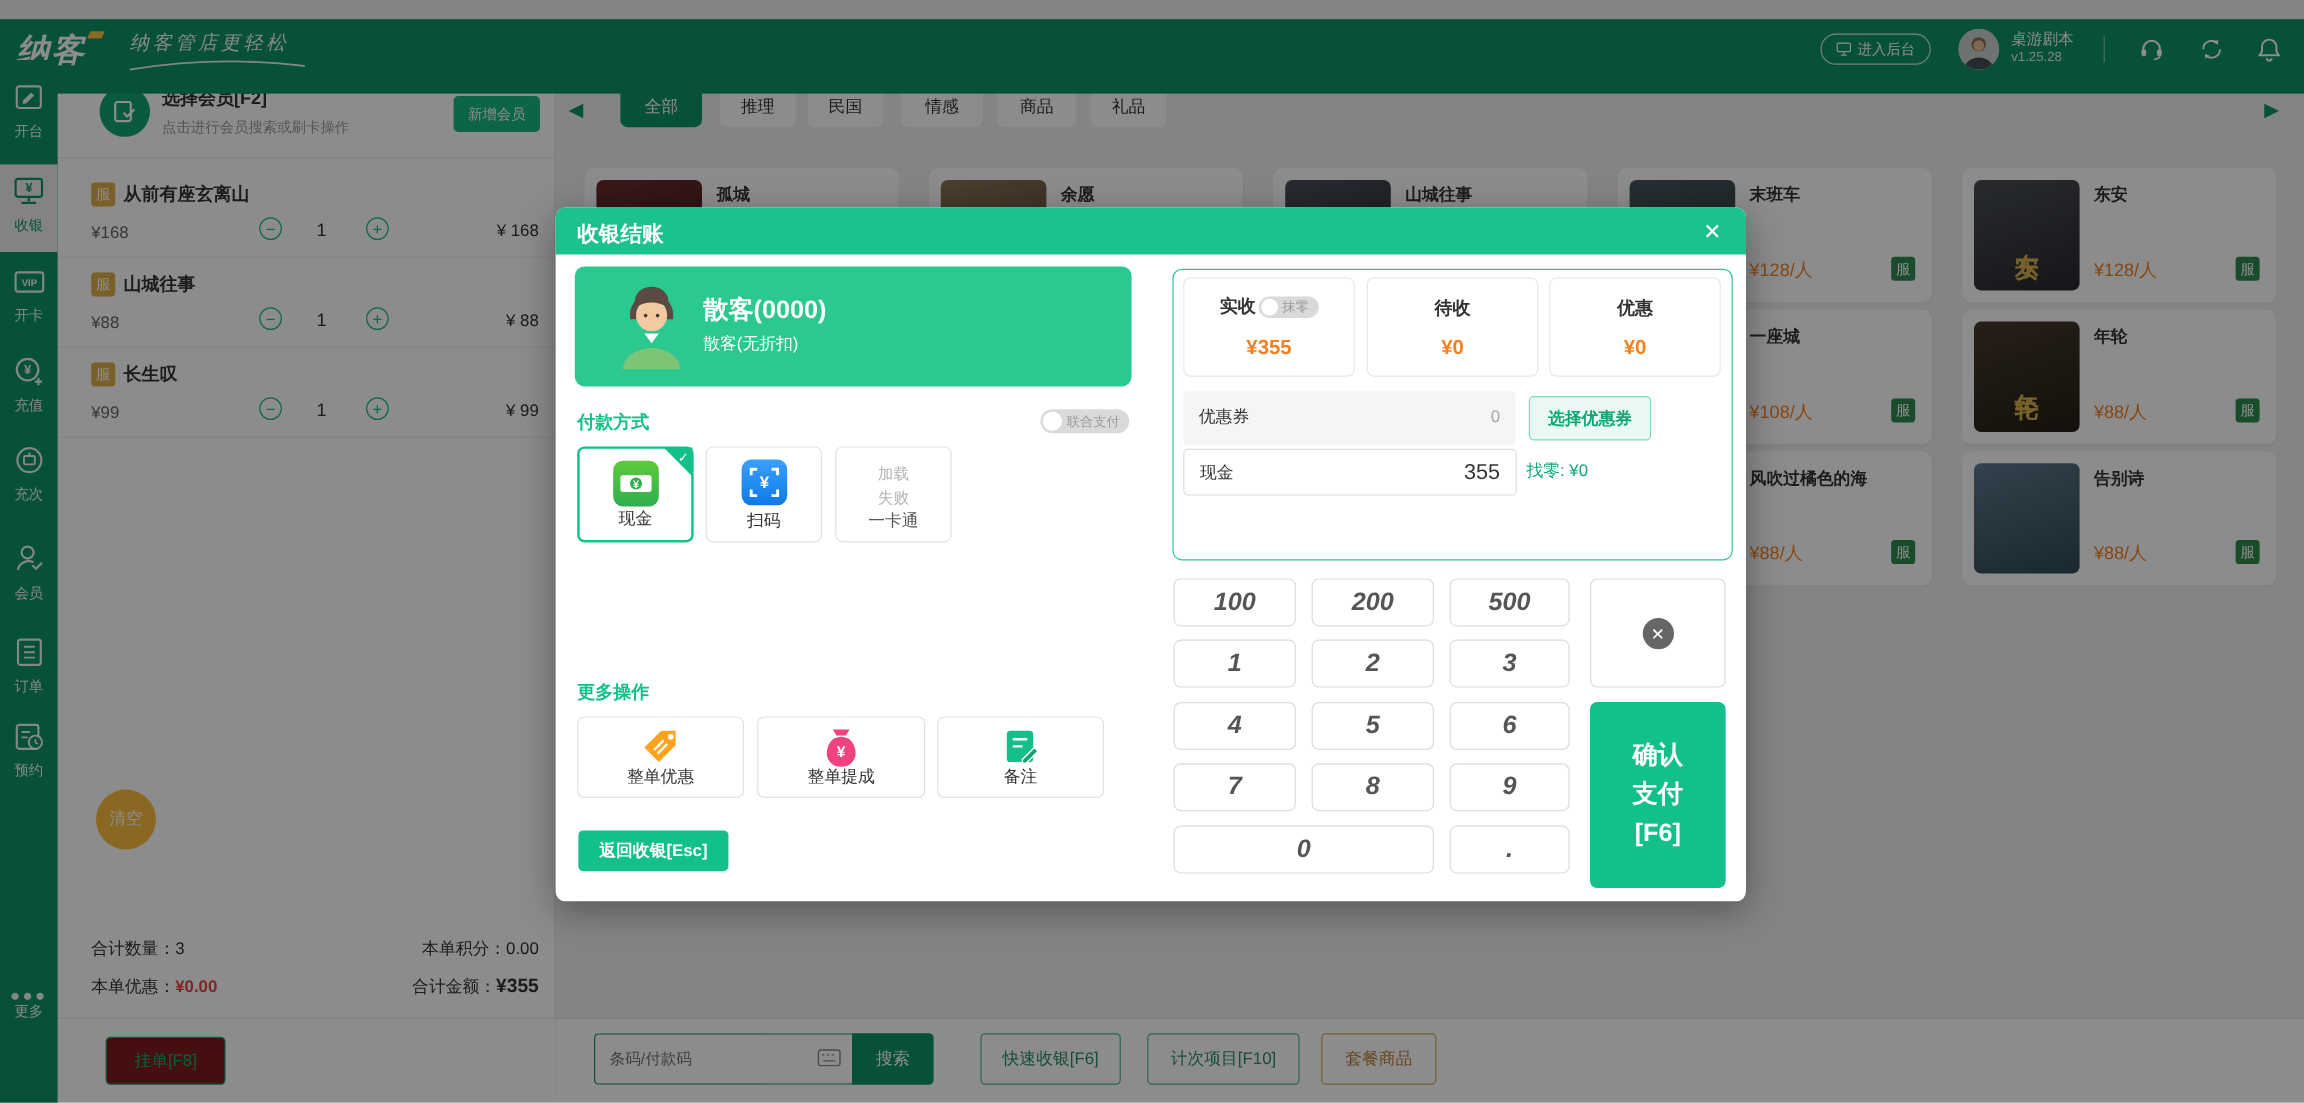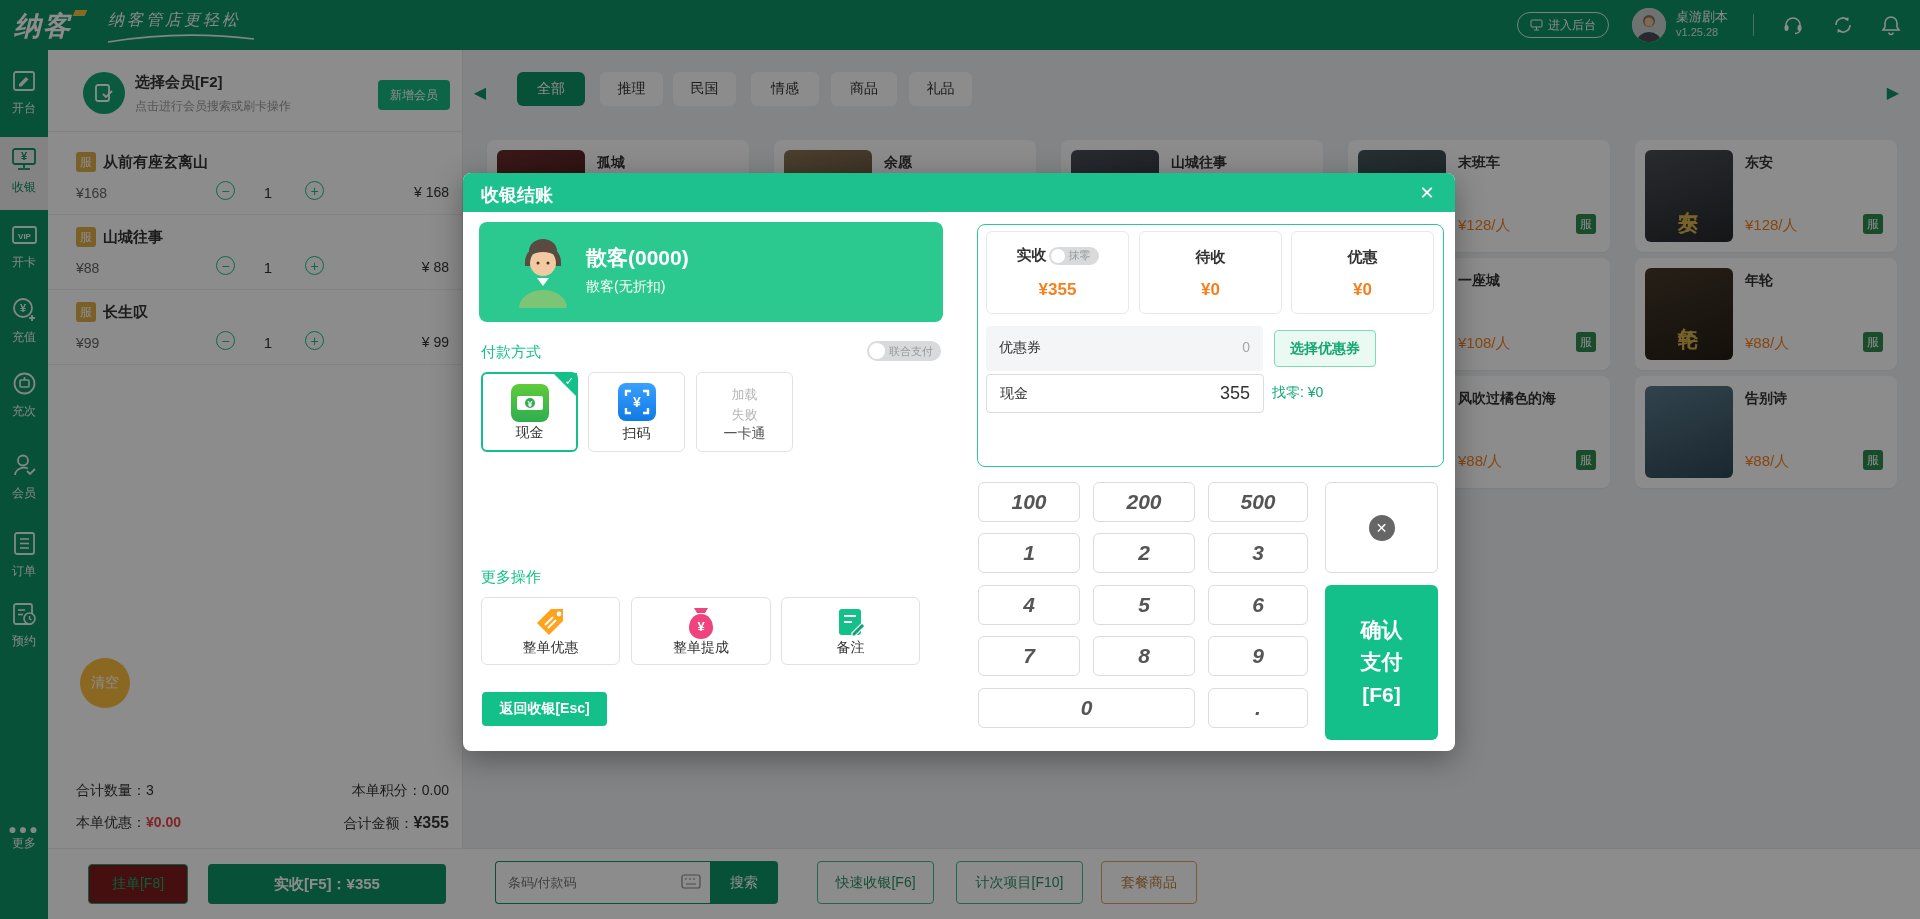--- a/index.html
+++ b/index.html
@@ -1,21 +1,21 @@
 <!DOCTYPE html>
 <html><head>
 <meta charset="utf-8">
 <style>
   * { margin:0; padding:0; box-sizing:border-box; }
   html,body { background:#222; }
   body { font-family:"Liberation Sans","DejaVu Sans",sans-serif; }
   #app { position:relative; width:1920px; height:919px; background:#eef0f2; overflow:hidden; }
 
   
-  .topbar { position:absolute; left:0; top:0; width:1920px; height:50px; background:#0e9466; color:#fff; z-index:2;padding-left:33px; }
+  .topbar { position:absolute; left:0; top:16px; width:1920px; height:62px; background:#0e9466; color:#fff; z-index:2;padding-left:33px; }
   .logo { position:absolute; left:14px; top:8px; font-size:27px; font-weight:bold; letter-spacing:2px; font-style:italic; }
   .logo-accent { position:absolute; left:74px; top:10px; width:12px; height:6px; background:#f6c343; transform:skewX(-25deg); }
   .tagline { position:absolute; left:108px; top:10px; font-size:16px; font-style:italic; color:rgba(255,255,255,.95); letter-spacing:3px; }
   .tagline-swoosh { position:absolute; left:106px; top:34px; }
   .backend-btn { position:absolute; left:1517px; top:12px; width:92px; height:26px; border:1px solid rgba(255,255,255,.85); border-radius:13px; font-size:12px; color:#fff; background:transparent; display:flex; align-items:center; justify-content:center; gap:5px; cursor:pointer; }
   .tb-avatar { position:absolute; left:1632px; top:8px; width:34px; height:34px; border-radius:50%; background:#cfd6d2; overflow:hidden; }
   .tb-user { position:absolute; left:1676px; top:8px; font-size:13px; }
   .tb-ver { position:absolute; left:1676px; top:26px; font-size:11px; color:rgba(255,255,255,.85); }
   .tb-divider { position:absolute; left:1753px; top:14px; width:1px; height:22px; background:rgba(255,255,255,.5); }
   .tb-ico { position:absolute; top:14px; width:22px; height:22px; cursor:pointer; }
@@ -73,21 +73,21 @@
 
   
   .dim { position:absolute; left:0; top:0; width:1920px; height:919px; background:rgba(0,0,0,.45); z-index:10; }
   .modal { position:absolute; left:463px; top:173px; width:992px; height:578px; z-index:20; border-radius:8px; box-shadow:0 8px 30px rgba(0,0,0,.35); background:#fff; }
   .modal-header { position:absolute; left:0; top:0; width:992px; height:39px; background:#1dc18d; border-radius:8px 8px 0 0; }
   .modal-title { position:absolute; left:18px; top:10px; font-size:18px; font-weight:bold; color:#fff; }
   .modal-close { position:absolute; left:952px; top:8px; width:24px; height:24px; background:none; border:none; color:#fff; font-size:18px; cursor:pointer; line-height:24px; }
   .cust-card { position:absolute; left:16px; top:49px; width:464px; height:100px; background:#2bc98f; border-radius:8px; color:#fff; }
   .cust-name { position:absolute; left:107px; top:22px; font-size:21px; font-weight:bold; }
   .cust-disc { position:absolute; left:107px; top:56px; font-size:14px; }
-  .sec-label { position:absolute; font-size:15px; font-weight:normal; color:#13c08a; }
+  .sec-label { position:absolute; font-size:15px; font-weight:bold; color:#13c08a; }
   .toggle { display:inline-flex; align-items:center; background:#d9dadc; border-radius:10px; height:20px; padding:0 8px 0 0; cursor:pointer; }
   .toggle .knob { width:16px; height:16px; border-radius:50%; background:#fff; margin:0 4px 0 2px; }
   .toggle .tlabel { font-size:11px; color:#9a9a9a; }
   .pay-tile { position:absolute; width:97px; height:80px; background:#fff; border:1px solid #e2e2e2; border-radius:6px; cursor:pointer; }
   .pay-tile.sel { border:2px solid #13c08a; }
   .pt-label { position:absolute; left:0; bottom:8px; width:100%; text-align:center; font-size:14px; color:#333; }
   .pt-icon { position:absolute; left:50%; top:10px; transform:translateX(-50%); width:38px; height:38px; border-radius:8px; }
   .pt-corner { position:absolute; right:-1px; top:-1px; width:0; height:0; border-left:24px solid transparent; border-top:24px solid #13c08a; }
   .pt-check { position:absolute; right:2px; top:1px; color:#fff; font-size:11px; }
   .pt-fail { position:absolute; left:0; top:12px; width:100%; text-align:center; font-size:13px; color:#b5b5b5; line-height:20px; }
@@ -283,21 +283,20 @@
       <span class="sum-left"><span>合计数量：</span><span>3</span></span>
       <span class="sum-right"><span>本单积分：</span><span>0.00</span></span>
     </div>
     <div class="sum-row" style="top:764px">
       <span class="sum-left"><span>本单优惠：</span><span class="red">¥0.00</span></span>
       <span class="sum-right"><span>合计金额：</span><span class="grand">¥355</span></span>
     </div>
 
     <div class="cart-footer">
       <button class="hold-btn">挂单[F8]</button>
-      <button class="receive-btn">实收[F5]：¥355</button>
     </div>
   </div>
 
   <div class="main-area">
     <button class="tab-arrow" style="left:8px">◀</button>
     <button class="tab sel" style="left:54px; width:68px">全部</button>
     <button class="tab" style="left:137px; width:63px">推理</button>
     <button class="tab" style="left:210px; width:63px">民国</button>
     <button class="tab" style="left:288px; width:68px">情感</button>
     <button class="tab" style="left:368px; width:66px">商品</button>

